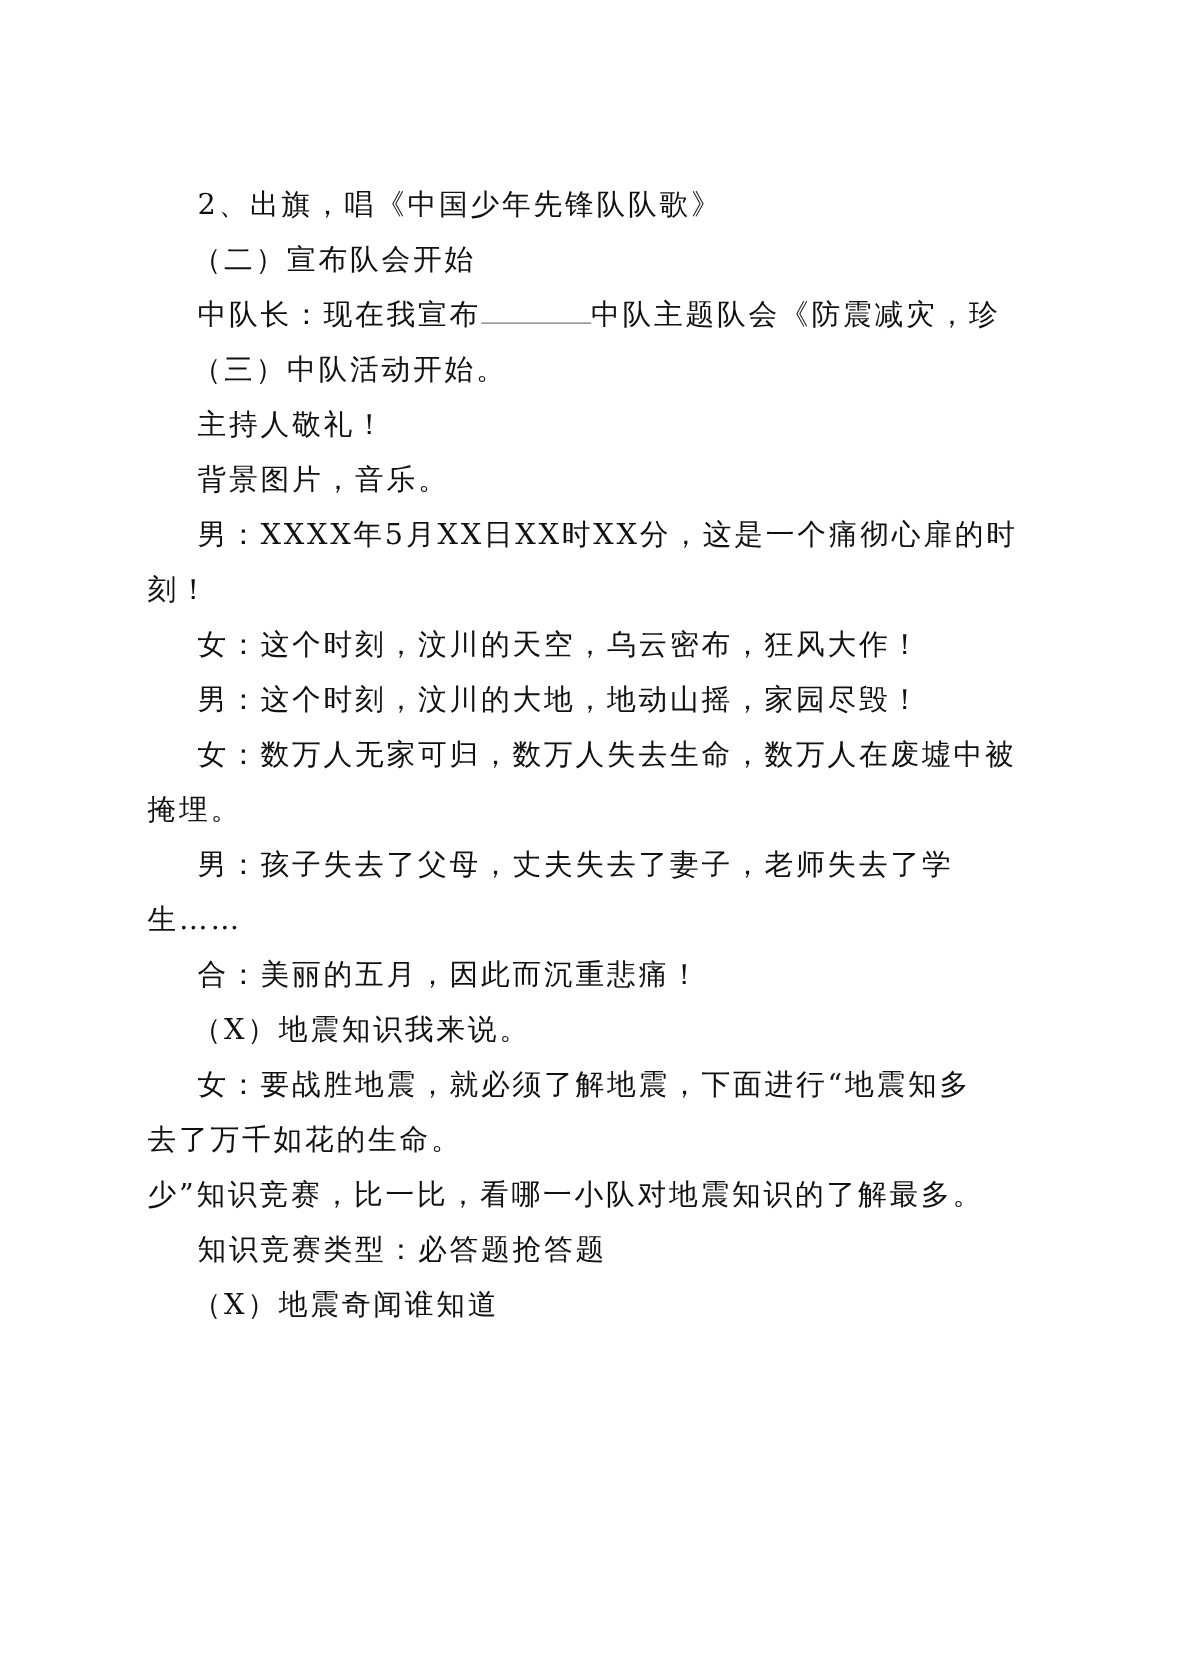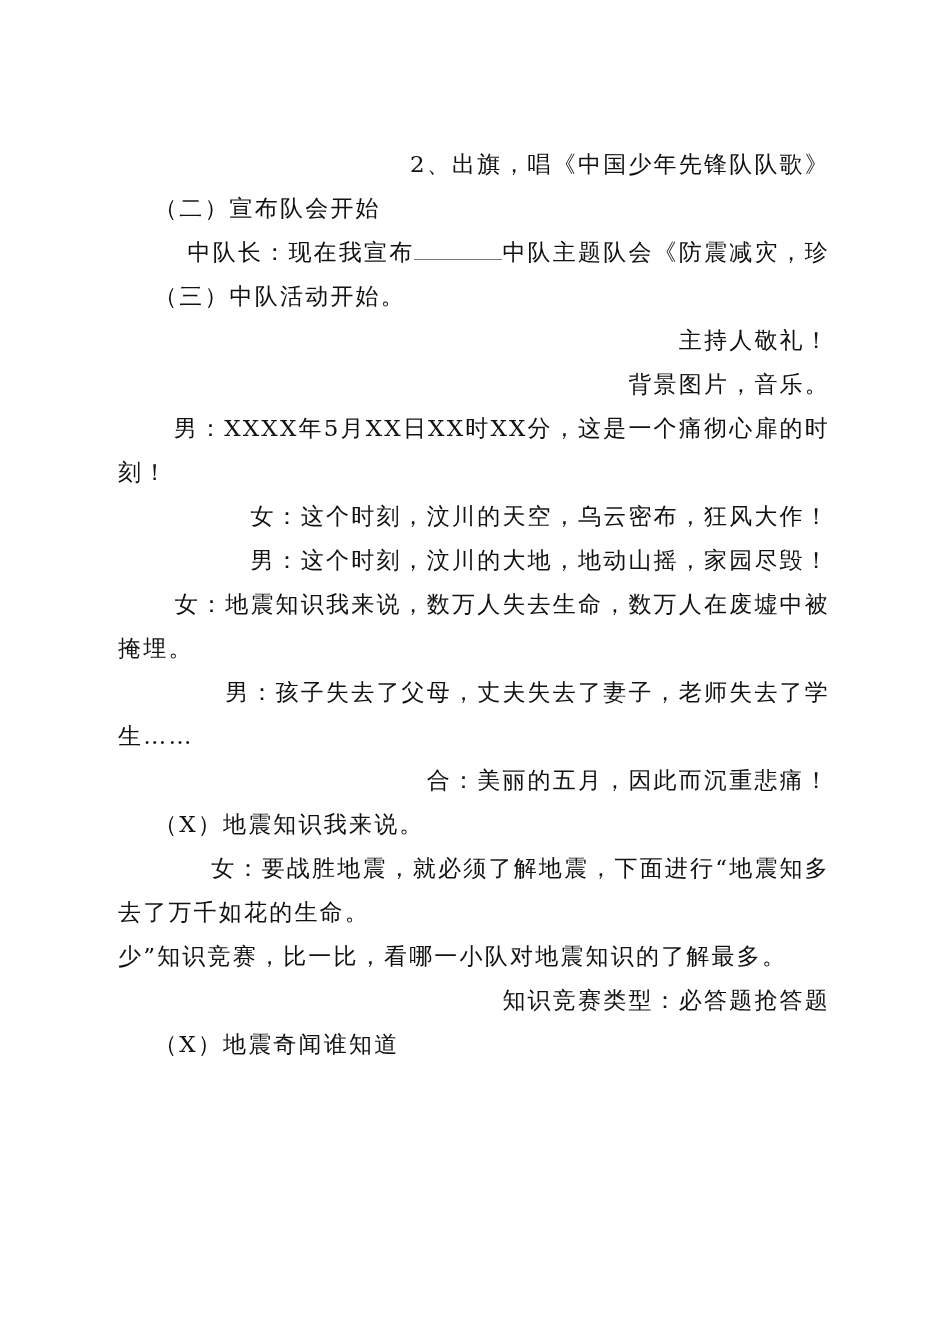--- a/index.html
+++ b/index.html
@@ -3,40 +3,40 @@
 <meta charset="utf-8">
 <style>
   html, body { margin: 0; padding: 0; background: #ffffff; }
   body { width: 950px; height: 1344px; position: relative; overflow: hidden; }
   .page {
     position: absolute; left: 118px; top: 142px; width: 712px;
     font-family: "DejaVu Serif", "Liberation Serif", serif;
     font-size: 23px; color: #111111;
   }
   .line { height: 44px; line-height: 44px; white-space: nowrap; letter-spacing: 2.2px; }
-  .indent { padding-left: 40px; text-align: right; }
+  .indent { padding-left: 40px; }
   .indent-paren { padding-left: 36px; }
   .cont { padding-left: 0; }
   .blank { display: inline-block; width: 88px; border-bottom: 1px solid #777; height: 22px; vertical-align: baseline; }
 </style>
 </head>
 <body>
 
 <div class="page">
   <div class="line indent">2、出旗，唱《中国少年先锋队队歌》</div>
   <div class="line indent-paren">（二）宣布队会开始</div>
   <div class="line indent"><span>中队长：现在我宣布</span><span class="blank"></span><span>中队主题队会《防震减灾，珍</span></div>
   <div class="line indent-paren">（三）中队活动开始。</div>
   <div class="line indent">主持人敬礼！</div>
   <div class="line indent">背景图片，音乐。</div>
   <div class="line indent">男：XXXX年5月XX日XX时XX分，这是一个痛彻心扉的时</div>
   <div class="line cont">刻！</div>
   <div class="line indent">女：这个时刻，汶川的天空，乌云密布，狂风大作！</div>
   <div class="line indent">男：这个时刻，汶川的大地，地动山摇，家园尽毁！</div>
-  <div class="line indent">女：地震知识我来说，数万人失去生命，数万人在废墟中被</div>
+  <div class="line indent">女：数万人无家可归，数万人失去生命，数万人在废墟中被</div>
   <div class="line cont">掩埋。</div>
   <div class="line indent">男：孩子失去了父母，丈夫失去了妻子，老师失去了学</div>
   <div class="line cont">生……</div>
   <div class="line indent">合：美丽的五月，因此而沉重悲痛！</div>
   <div class="line indent-paren">（X）地震知识我来说。</div>
   <div class="line indent">女：要战胜地震，就必须了解地震，下面进行“地震知多</div>
   <div class="line cont">去了万千如花的生命。</div>
   <div class="line cont">少”知识竞赛，比一比，看哪一小队对地震知识的了解最多。</div>
   <div class="line indent">知识竞赛类型：必答题抢答题</div>
   <div class="line indent-paren">（X）地震奇闻谁知道</div>

